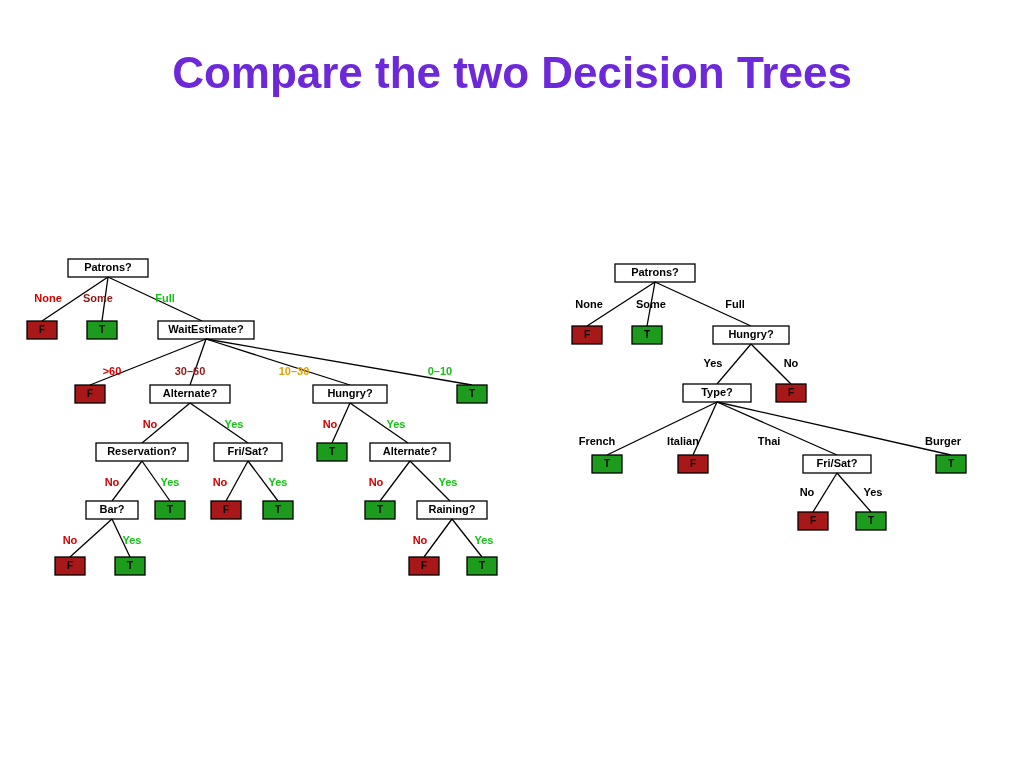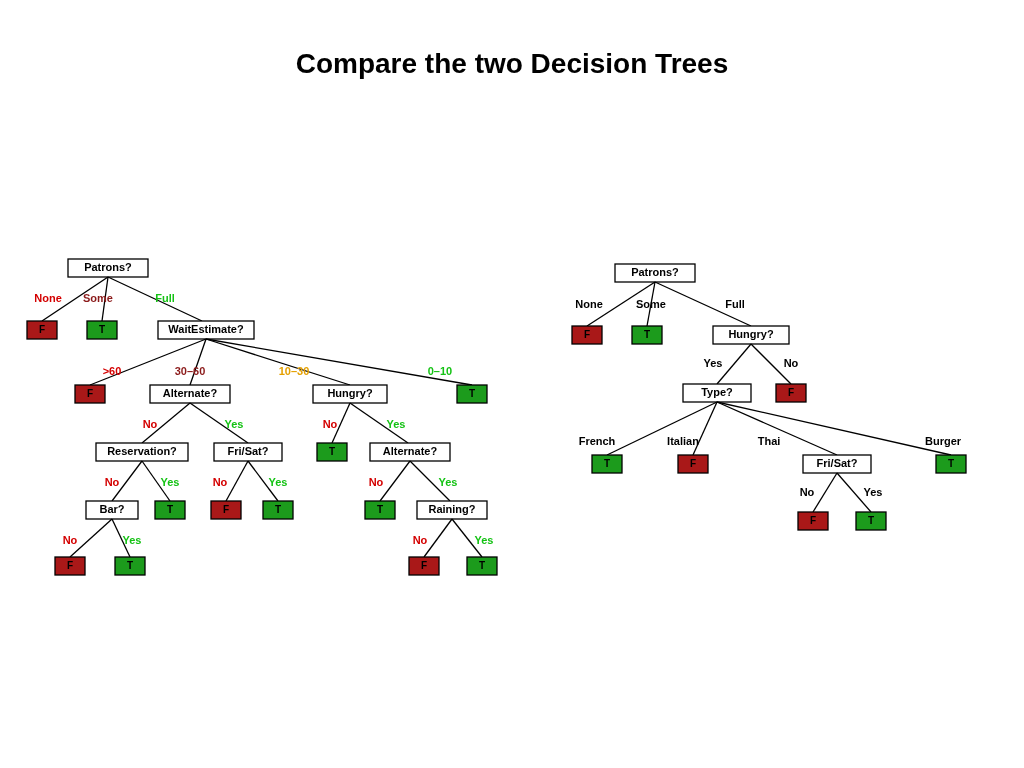--- a/index.html
+++ b/index.html
@@ -6,24 +6,24 @@
     margin: 0; padding: 0;
     width: 1024px; height: 768px;
     background: #fff;
     font-family: Arial, Helvetica, sans-serif;
   }
   #title {
     position: absolute;
     left: 0; width: 1024px;
     top: 48px;
     text-align: center;
-    font-size: 28px;
+    font-size: 44px;
     font-weight: 900;
     letter-spacing: 0px;
-    color: #000000;
+    color: #6d28d9;
   }
   svg.tree {
     position: absolute;
   }
   .decision-box {
     fill: #fff;
     stroke: #000;
     stroke-width: 1.3;
   }
   .leaf-t { fill: #1c9b1c; stroke: #000; stroke-width: 1.3; }

